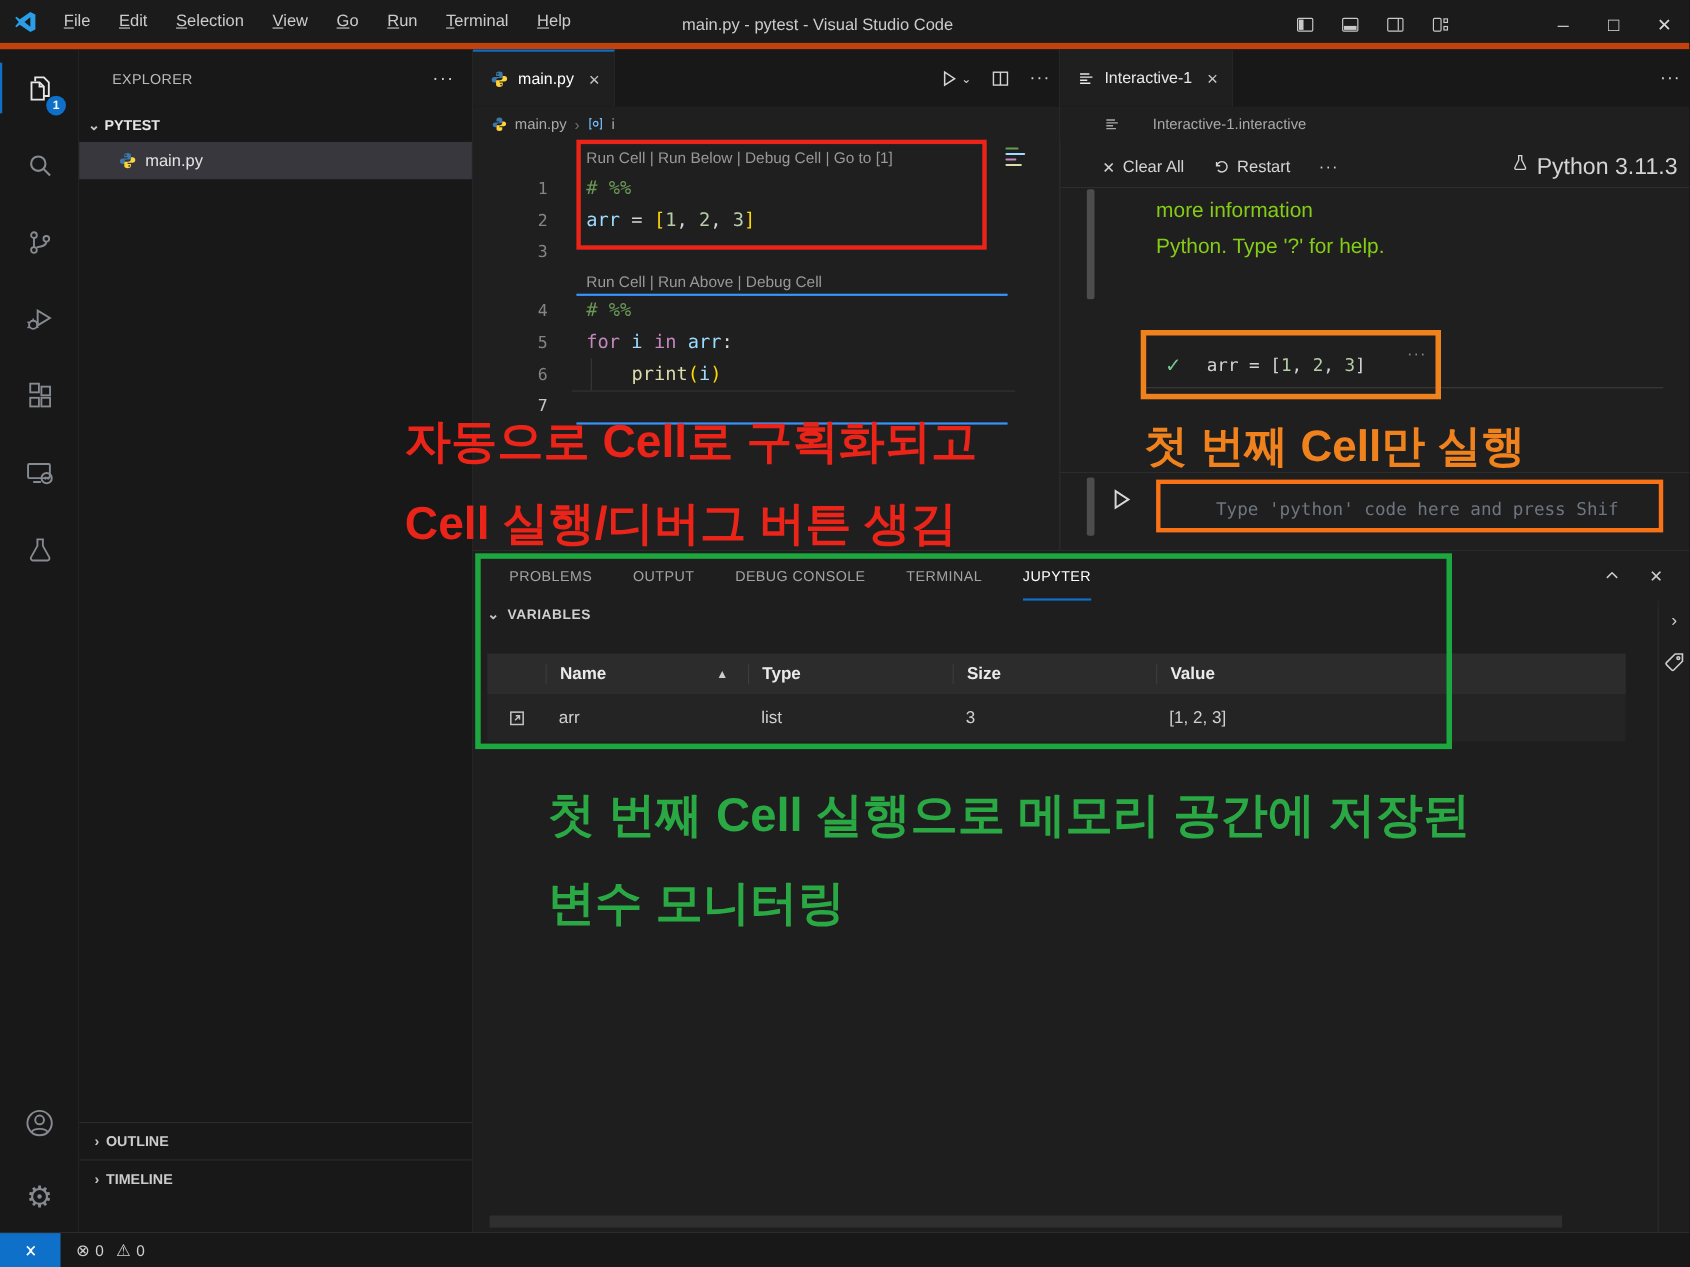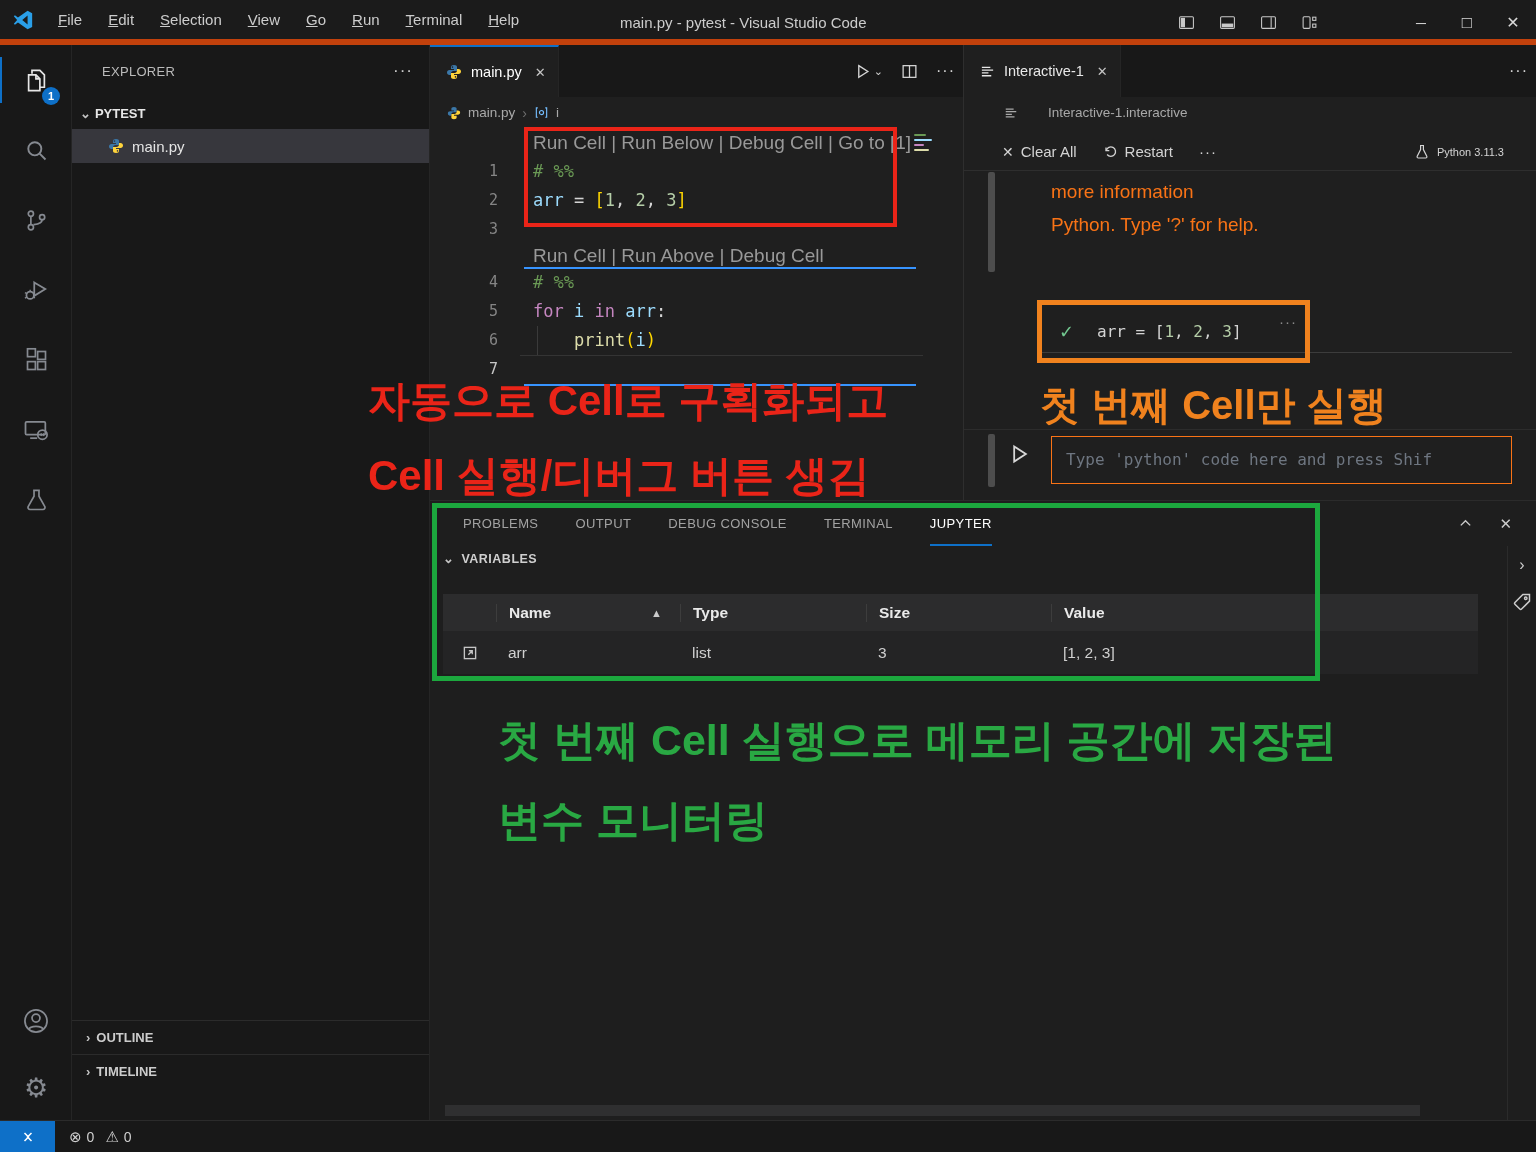--- a/index.html
+++ b/index.html
@@ -48,49 +48,49 @@
   .tab{height:52px;display:flex;align-items:center;gap:9px;padding:0 12px 0 16px;background:#1f1f1f;
        border-top:2px solid var(--accent);border-right:1px solid #252525;box-sizing:border-box;font-size:14.5px;color:#ffffff;}
   .tab-close{color:#c5c5c5;font-size:13px;margin-left:4px;}
   .editor-actions{position:absolute;right:8px;top:0;height:52px;display:flex;align-items:center;gap:18px;color:#d4d4d4;}
   .breadcrumb{position:absolute;left:0;top:52px;right:0;height:31px;display:flex;align-items:center;gap:7px;
               padding-left:17px;font-size:13.5px;color:#a9a9a9;background:#1f1f1f;}
   .bc-sep{color:#6e6e6e;font-size:14px;}
   .code{position:absolute;left:0;top:83px;right:0;bottom:0;font-family:"DejaVu Sans Mono",monospace;}
   .ln{position:absolute;left:28px;width:40px;text-align:right;color:#858585;font-size:15px;line-height:29px;}
   .ct{position:absolute;left:103px;font-size:17px;line-height:29px;white-space:pre;}
-  .codelens{position:absolute;left:103px;font-family:"Liberation Sans",sans-serif;font-size:19px;color:#999999;line-height:24px;}
+  .codelens{position:absolute;left:103px;font-family:"Liberation Sans",sans-serif;font-size:14px;color:#999999;line-height:24px;}
   .tk-com{color:#6a9955;}.tk-var{color:#9cdcfe;}.tk-kw{color:#c586c0;}.tk-fn{color:#dcdcaa;}
   .tk-num{color:#b5cea8;}.tk-br{color:#ffd700;}.tk-def{color:#d4d4d4;}
   .cell-line{position:absolute;left:94px;width:392px;height:2px;background:var(--cellline);}
   .curline{position:absolute;left:90px;right:40px;height:29px;border-top:1px solid #343434;}
   .indent-guide{position:absolute;width:1px;background:#3a3a3a;}
   .minimap{position:absolute;right:23px;top:3px;width:26px;}
   .minimap .mbar{height:2px;margin:3px 0;border-radius:1px;}
   .scroll-sliver{position:absolute;background:#4d4d4d;width:7px;border-radius:2px;}
 
   
   .interactive-group{position:absolute;left:963px;top:45px;width:573px;height:455px;background:#1f1f1f;
                      border-left:1px solid #2e2e2e;box-sizing:border-box;}
   .itab{height:52px;display:flex;align-items:center;gap:9px;padding:0 12px 0 16px;background:#1f1f1f;
         border-right:1px solid #252525;box-sizing:border-box;font-size:14.5px;color:#e8e8e8;}
   .i-toolbar{position:absolute;left:0;top:88px;right:0;height:38px;display:flex;align-items:center;gap:26px;
              padding-left:38px;font-size:15px;color:#d4d4d4;border-bottom:1px solid #2e2e2e;box-sizing:border-box;}
   .tb-item{display:flex;align-items:center;gap:7px;}
-  .i-kernel{position:absolute;right:32px;display:flex;align-items:center;gap:7px;font-size:11px;color:#d4d4d4;}
-  .i-output-text{position:absolute;left:87px;top:130px;font-size:19px;line-height:33px;color:#f97316;}
+  .i-kernel{position:absolute;right:11px;display:flex;align-items:flex-start;gap:7px;font-size:21px;color:#d4d4d4;}
+  .i-output-text{position:absolute;left:87px;top:130px;font-size:19px;line-height:33px;color:#84cc16;}
   .i-cell-code{position:absolute;left:133px;top:270px;height:34px;line-height:34px;
                font-family:"DejaVu Sans Mono",monospace;font-size:16px;white-space:pre;}
   .i-check{position:absolute;left:95px;top:274px;color:#73c991;font-size:18px;line-height:26px;}
   .i-cell-more{position:absolute;left:315px;top:268px;color:#8a8a8a;font-size:15px;letter-spacing:1px;}
   .i-divider{position:absolute;left:74px;right:24px;top:307px;height:1px;background:#3c3c3c;}
   .i-input-divider{position:absolute;left:0;right:0;top:384px;height:1px;background:#2c2c2c;}
   .i-play{position:absolute;left:44px;top:398px;color:#d7d7d7;}
-  .i-input{position:absolute;left:87px;right:24px;top:391px;height:48px;border:1px solid #f97316;background:#1f1f1f;
-           box-sizing:border-box;overflow:hidden;}
+  .i-input{position:absolute;left:87px;right:24px;top:391px;height:48px;border:4px solid #f97316;background:#1f1f1f;
+           box-sizing:border-box;overflow:hidden;text-align:center;}
   .i-placeholder{padding-left:14px;line-height:46px;font-family:"DejaVu Sans Mono",monospace;font-size:16px;
                  color:#6e7681;white-space:nowrap;}
 
   
   .panel{position:absolute;left:430px;top:500px;width:1106px;height:620px;background:#1e1e1e;
          border-top:1px solid #2b2b2b;box-sizing:border-box;}
   .ptabs{position:absolute;left:33px;top:0;height:45px;display:flex;gap:37px;}
   .ptab{height:43px;line-height:45px;font-size:13px;letter-spacing:.4px;color:#a3a3a3;border-bottom:2px solid transparent;}
   .ptab.active{color:#ffffff;border-bottom:2px solid var(--accent);}
   .panel-actions{position:absolute;right:24px;top:0;height:45px;display:flex;align-items:center;gap:26px;color:#cccccc;}

